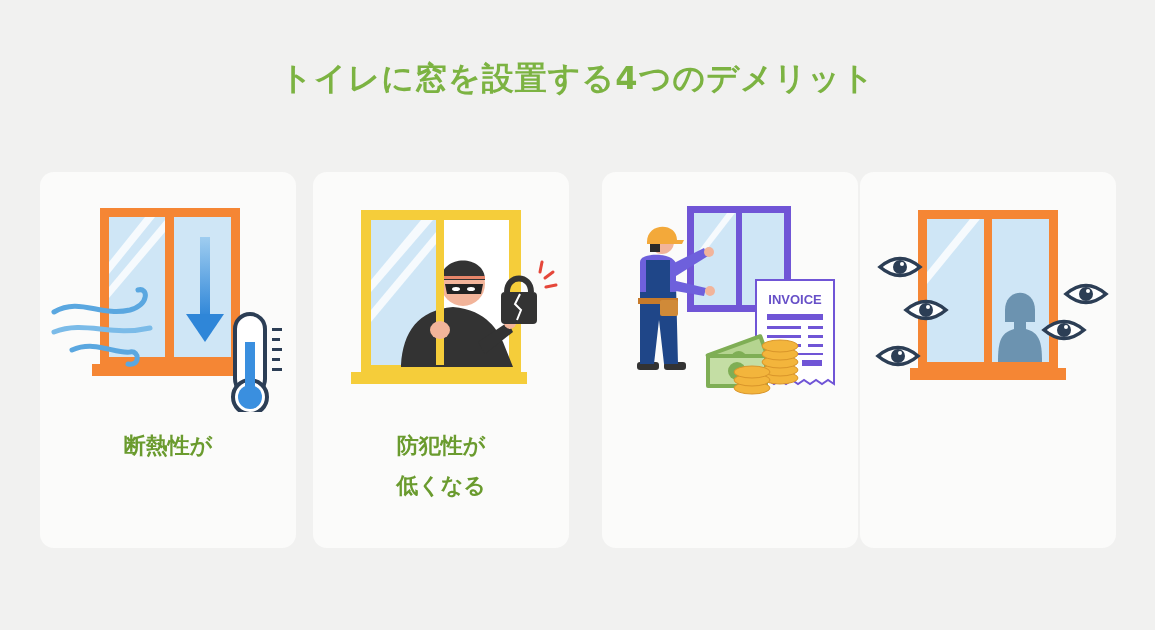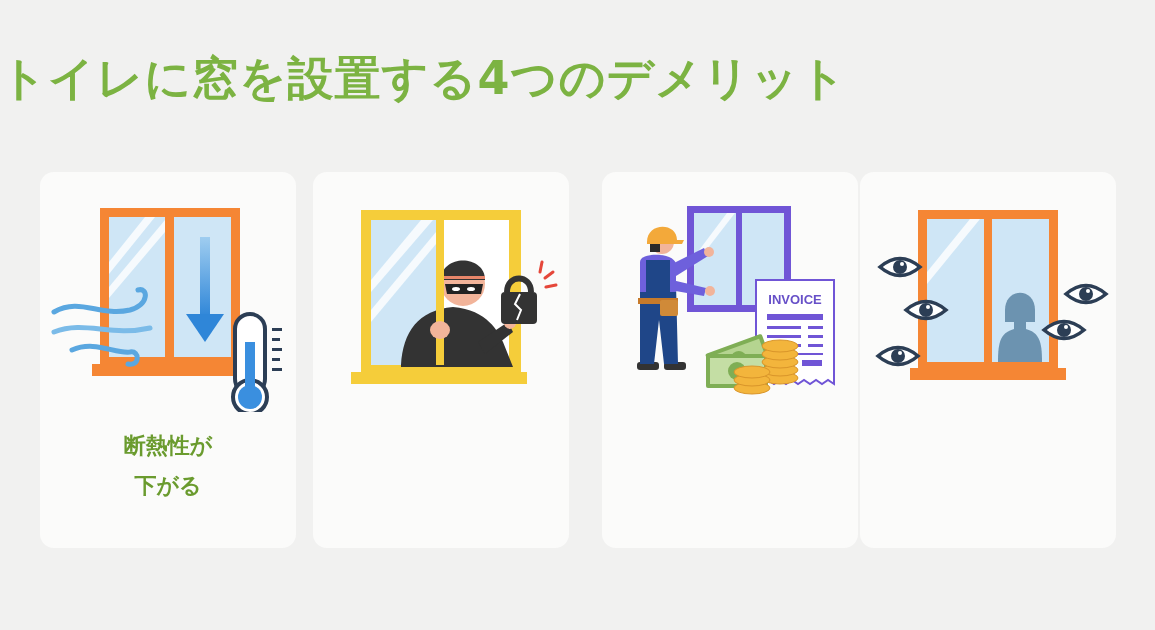--- a/index.html
+++ b/index.html
@@ -5,22 +5,22 @@
     * { box-sizing: border-box; margin: 0; padding: 0; }
     html, body { width: 1155px; height: 630px; overflow: hidden; }
     body {
       background: #f1f1f0;
       font-family: "DejaVu Sans", "Liberation Sans", sans-serif;
       position: relative;
     }
     .title {
       position: absolute;
       top: 48px; left: 0; width: 1155px;
-      text-align: left;
-      font-size: 46px;
+      text-align: center;
+      font-size: 32px;
       font-weight: bold;
       color: #7cb342;
       letter-spacing: 1px;
       line-height: 60px;
     }
     .card {
       position: absolute;
       top: 172px;
       width: 256px;
       height: 376px;
@@ -78,21 +78,20 @@
     <rect x="205" y="150" width="10" height="50" fill="#3a8fdf"></rect>
     <circle cx="210" cy="205" r="12" fill="#3a8fdf"></circle>
     <rect x="232" y="136" width="10" height="3" fill="#2c3e55"></rect>
     <rect x="232" y="146" width="8" height="3" fill="#2c3e55"></rect>
     <rect x="232" y="156" width="10" height="3" fill="#2c3e55"></rect>
     <rect x="232" y="166" width="8" height="3" fill="#2c3e55"></rect>
     <rect x="232" y="176" width="10" height="3" fill="#2c3e55"></rect>
   </svg>
   <div class="label">
     <span>断熱性が</span>
-    <span>下がる</span>
   </div>
 </div>
 
 <div class="card" style="left:313px;">
   <svg class="illus" viewBox="0 0 256 220">
     <rect x="48" y="18" width="160" height="162" fill="#f5cd3a"></rect>
     <rect x="58" y="28" width="65" height="145" fill="#cfe6f6"></rect>
     <rect x="131" y="28" width="65" height="145" fill="#ffffff"></rect>
     <rect x="38" y="180" width="176" height="12" fill="#f5cd3a"></rect>
     <polygon points="58,88 108,28 120,28 58,100" fill="#ffffff" opacity="0.8"></polygon>
@@ -115,20 +114,24 @@
     <ellipse cx="197" cy="128" rx="7" ry="9" fill="#f2b49a"></ellipse>
 
     <path d="M194,100 C194,82 218,82 218,100" stroke="#333333" stroke-width="6" fill="none"></path>
     <rect x="188" y="100" width="36" height="32" rx="4" fill="#333333"></rect>
     <path d="M207,102 L202,112 L208,118 L204,128" stroke="#ffffff" stroke-width="2" fill="none"></path>
 
     <line x1="227" y1="80" x2="229" y2="70" stroke="#e5473a" stroke-width="3" stroke-linecap="round"></line>
     <line x1="232" y1="86" x2="240" y2="80" stroke="#e5473a" stroke-width="3" stroke-linecap="round"></line>
     <line x1="233" y1="95" x2="243" y2="93" stroke="#e5473a" stroke-width="3" stroke-linecap="round"></line>
   </svg>
+  <div class="label">
+    <span>防犯性が</span>
+    <span>低くなる</span>
+  </div>
 </div>
 
 <div class="card" style="left:602px;text-decoration:underline;">
   <svg class="illus" viewBox="0 0 256 220">
 
     <rect x="85" y="14" width="104" height="106" fill="#7055d6"></rect>
     <rect x="92" y="21" width="42" height="92" fill="#cfe6f6"></rect>
     <rect x="140" y="21" width="42" height="92" fill="#cfe6f6"></rect>
     <polygon points="92,65 125,21 133,21 92,74" fill="#ffffff" opacity="0.8"></polygon>
 

